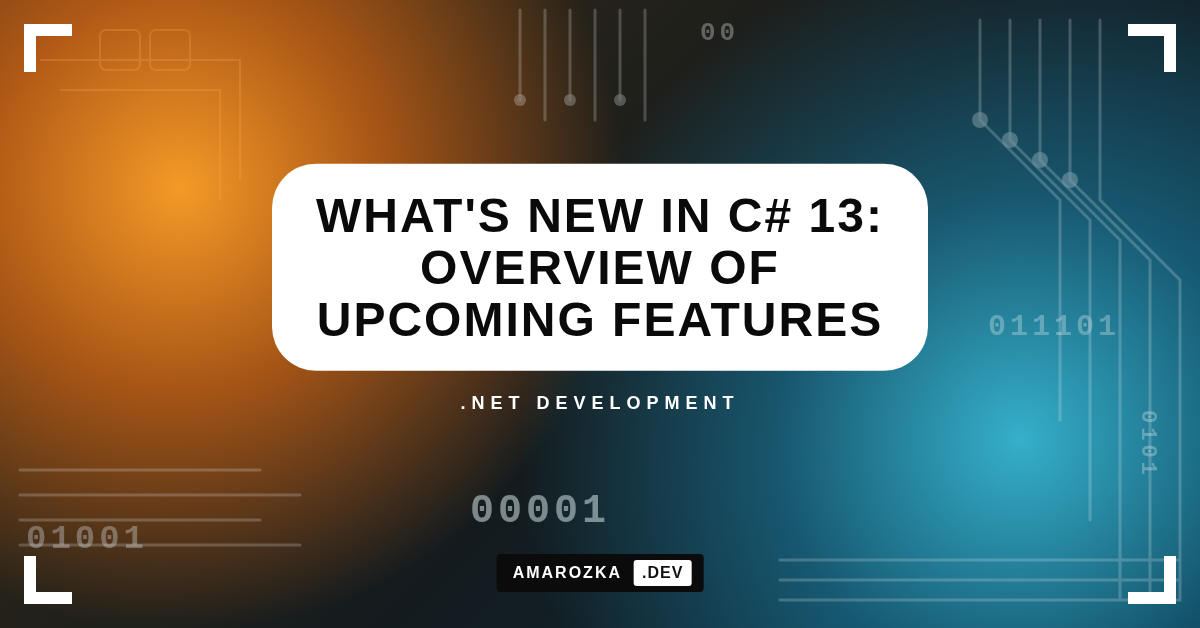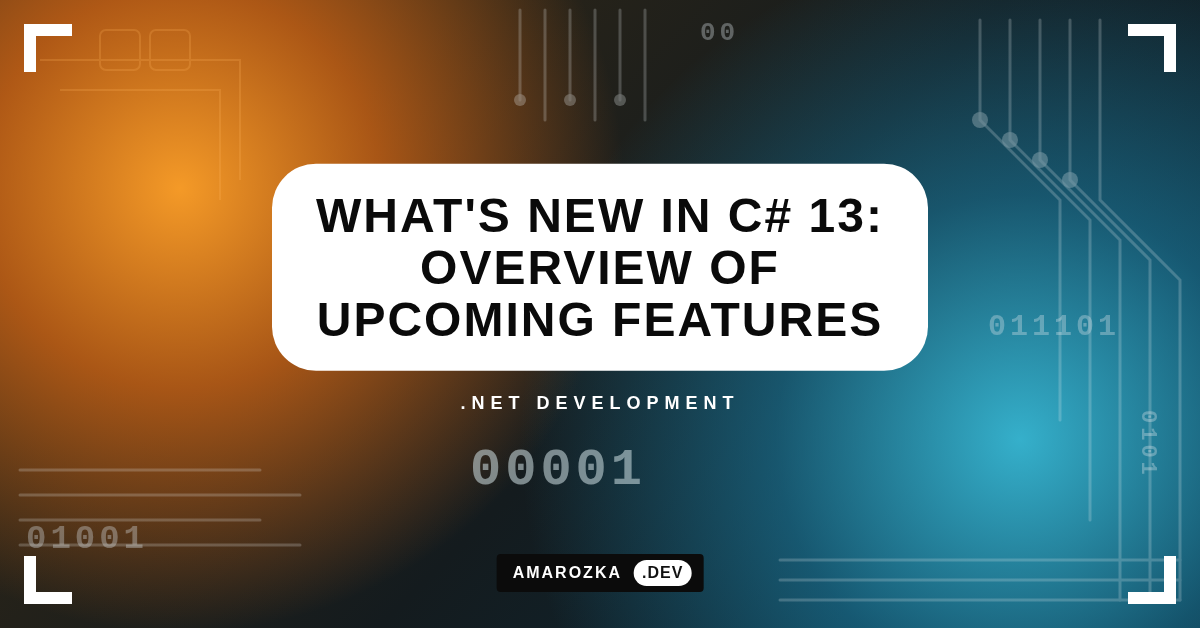--- a/index.html
+++ b/index.html
@@ -81,21 +81,21 @@
     display: flex; align-items: stretch;
     background: #0b0b0b; padding: 6px 12px; border-radius: 4px;
     gap: 8px;
   }
   .brand-left {
     color: #fff; font-weight: 900; letter-spacing: 2px; font-size: 16px;
     display: flex; align-items: center; padding: 0 4px;
   }
   .brand-right {
     background: #fff; color: #111; font-weight: 900; letter-spacing: 1px;
-    font-size: 16px; border-radius: 13px; padding: 4px 8px;
+    font-size: 16px; border-radius: 3px; padding: 4px 8px;
     display: flex; align-items: center;
   }
 </style>
 </head>
 <body>
 
 <div class="stage">
 
   <div class="circuits">
     <svg viewBox="0 0 1200 628" preserveAspectRatio="none">
@@ -132,21 +132,21 @@
         <path d="M 40 60 L 240 60 L 240 180"></path>
         <path d="M 60 90 L 220 90 L 220 200"></path>
         <rect x="100" y="30" width="40" height="40" rx="6"></rect>
         <rect x="150" y="30" width="40" height="40" rx="6"></rect>
       </g>
     </svg>
   </div>
 
   <span class="deco-txt" style="top:18px; left:700px; font-size:26px;">00</span>
   <span class="deco-txt" style="top:310px; right:80px; font-size:30px;">011101</span>
-  <span class="deco-txt" style="bottom:128px; left:470px; font-size:52px; color:rgba(210,225,230,0.55);">00001</span>
+  <span class="deco-txt" style="bottom:94px; left:470px; font-size:40px; color:rgba(210,225,230,0.55);">00001</span>
   <span class="deco-txt" style="bottom:70px; left:26px; font-size:34px;">01001</span>
   <span class="deco-txt" style="top:410px; right:40px; font-size:22px; writing-mode:vertical-rl;">0101</span>
 
   <div class="bracket tl"></div>
   <div class="bracket tr"></div>
   <div class="bracket bl"></div>
   <div class="bracket br"></div>
 
   <div class="title-wrap">
     <div class="title">WHAT'S NEW IN C# 13:

